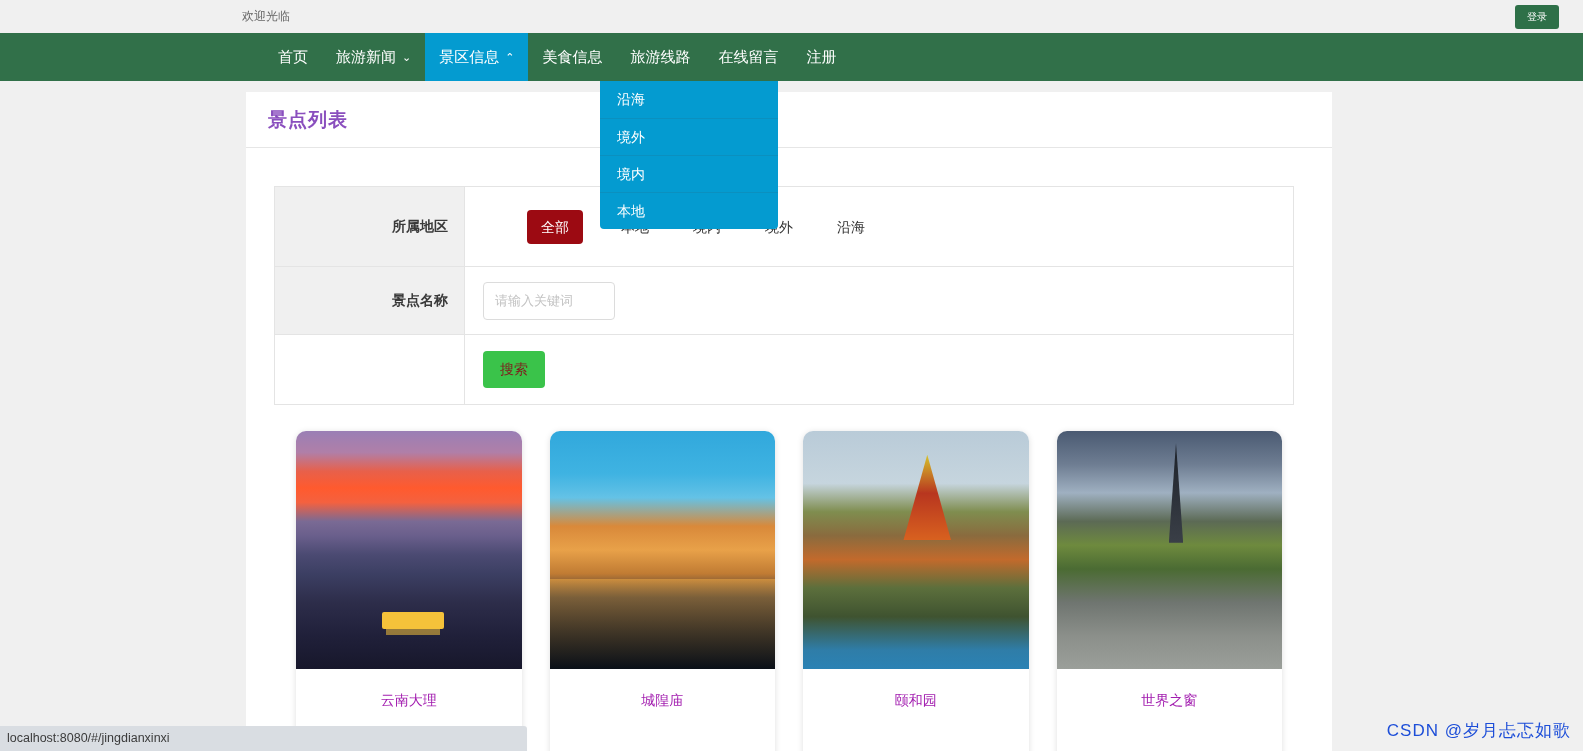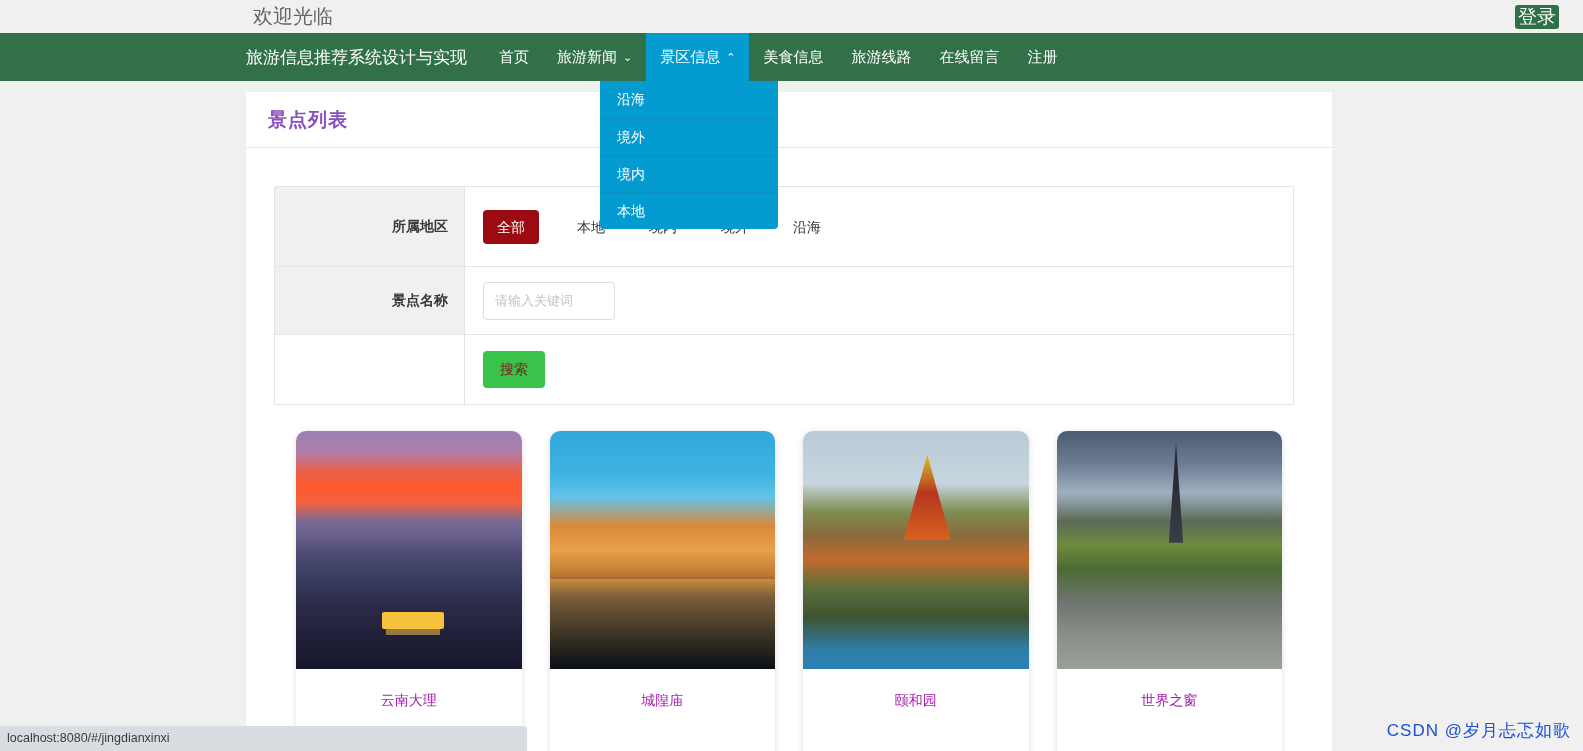--- a/index.html
+++ b/index.html
@@ -11,29 +11,29 @@
     font-family: "Liberation Sans", "DejaVu Sans", sans-serif;
   }
   .page { position: relative; width: 1583px; height: 751px; background: #f0f0f0; }
 
   
   .topbar {
     position: absolute; left: 0; top: 0; width: 1583px; height: 33px;
     background: #f0f0f0;
   }
   .welcome {
-    position: absolute; left: 253px; top: 5px;
-    font-size: 20px; color: #666; line-height: 22px;
+    position: absolute; left: 242px; top: 5px;
+    font-size: 12px; color: #666; line-height: 22px;
   }
   .login-btn {
     position: absolute; right: 24px; top: 5px;
     width: 44px; height: 24px;
     background: #2e7048; color: #ffffff;
     border: none; border-radius: 3px;
-    font-size: 19px; line-height: 24px; text-align: center;
+    font-size: 10px; line-height: 24px; text-align: center;
     cursor: pointer;
     font-family: "Liberation Sans", "DejaVu Sans", sans-serif;
   }
 
   
   .navbar {
     position: absolute; left: 0; top: 33px; width: 1583px; height: 48px;
     background: #317049;
   }
   .nav-inner {
@@ -99,21 +99,21 @@
   .row-region td { height: 80px; }
   .row-name td { height: 68px; }
   .row-btn td { height: 70px; }
 
   .region-opts { display: flex; align-items: center; }
   .chip {
     font-size: 14px; color: #333; cursor: pointer;
     padding: 0 10px; height: 34px; line-height: 34px;
     margin-right: 24px; border-radius: 4px;
   }
-  .chip.on { background: #9c0a12; color: #ffffff; padding: 0 14px; margin-right: 28px; }
+  .chip.on { background: #9c0a12; color: #ffffff; padding: 0 14px; margin-right: 28px; margin-left: 44px; }
 
   .kw-input {
     width: 132px; height: 38px;
     border: 1px solid #dcdcdc; border-radius: 4px;
     padding: 0 11px; font-size: 13px; color: #333;
     outline: none; background: #ffffff;
     font-family: "Liberation Sans", "DejaVu Sans", sans-serif;
   }
   .kw-input::placeholder { color: #c3c3c3; }
 
@@ -224,21 +224,20 @@
 
 <div class="page">
 
   <div class="topbar">
     <span class="welcome">欢迎光临</span>
     <button class="login-btn">登录</button>
   </div>
 
   <div class="navbar">
     <div class="nav-inner">
-      <div class="brand">旅游信息推荐系统设计与实现</div>
       <div class="nav-items">
         <div class="nav-item">
           <span>首页</span>
         </div>
         <div class="nav-item">
           <span>旅游新闻</span>
           <span class="caret">⌄</span>
         </div>
         <div class="nav-item active">
           <span>景区信息</span>

